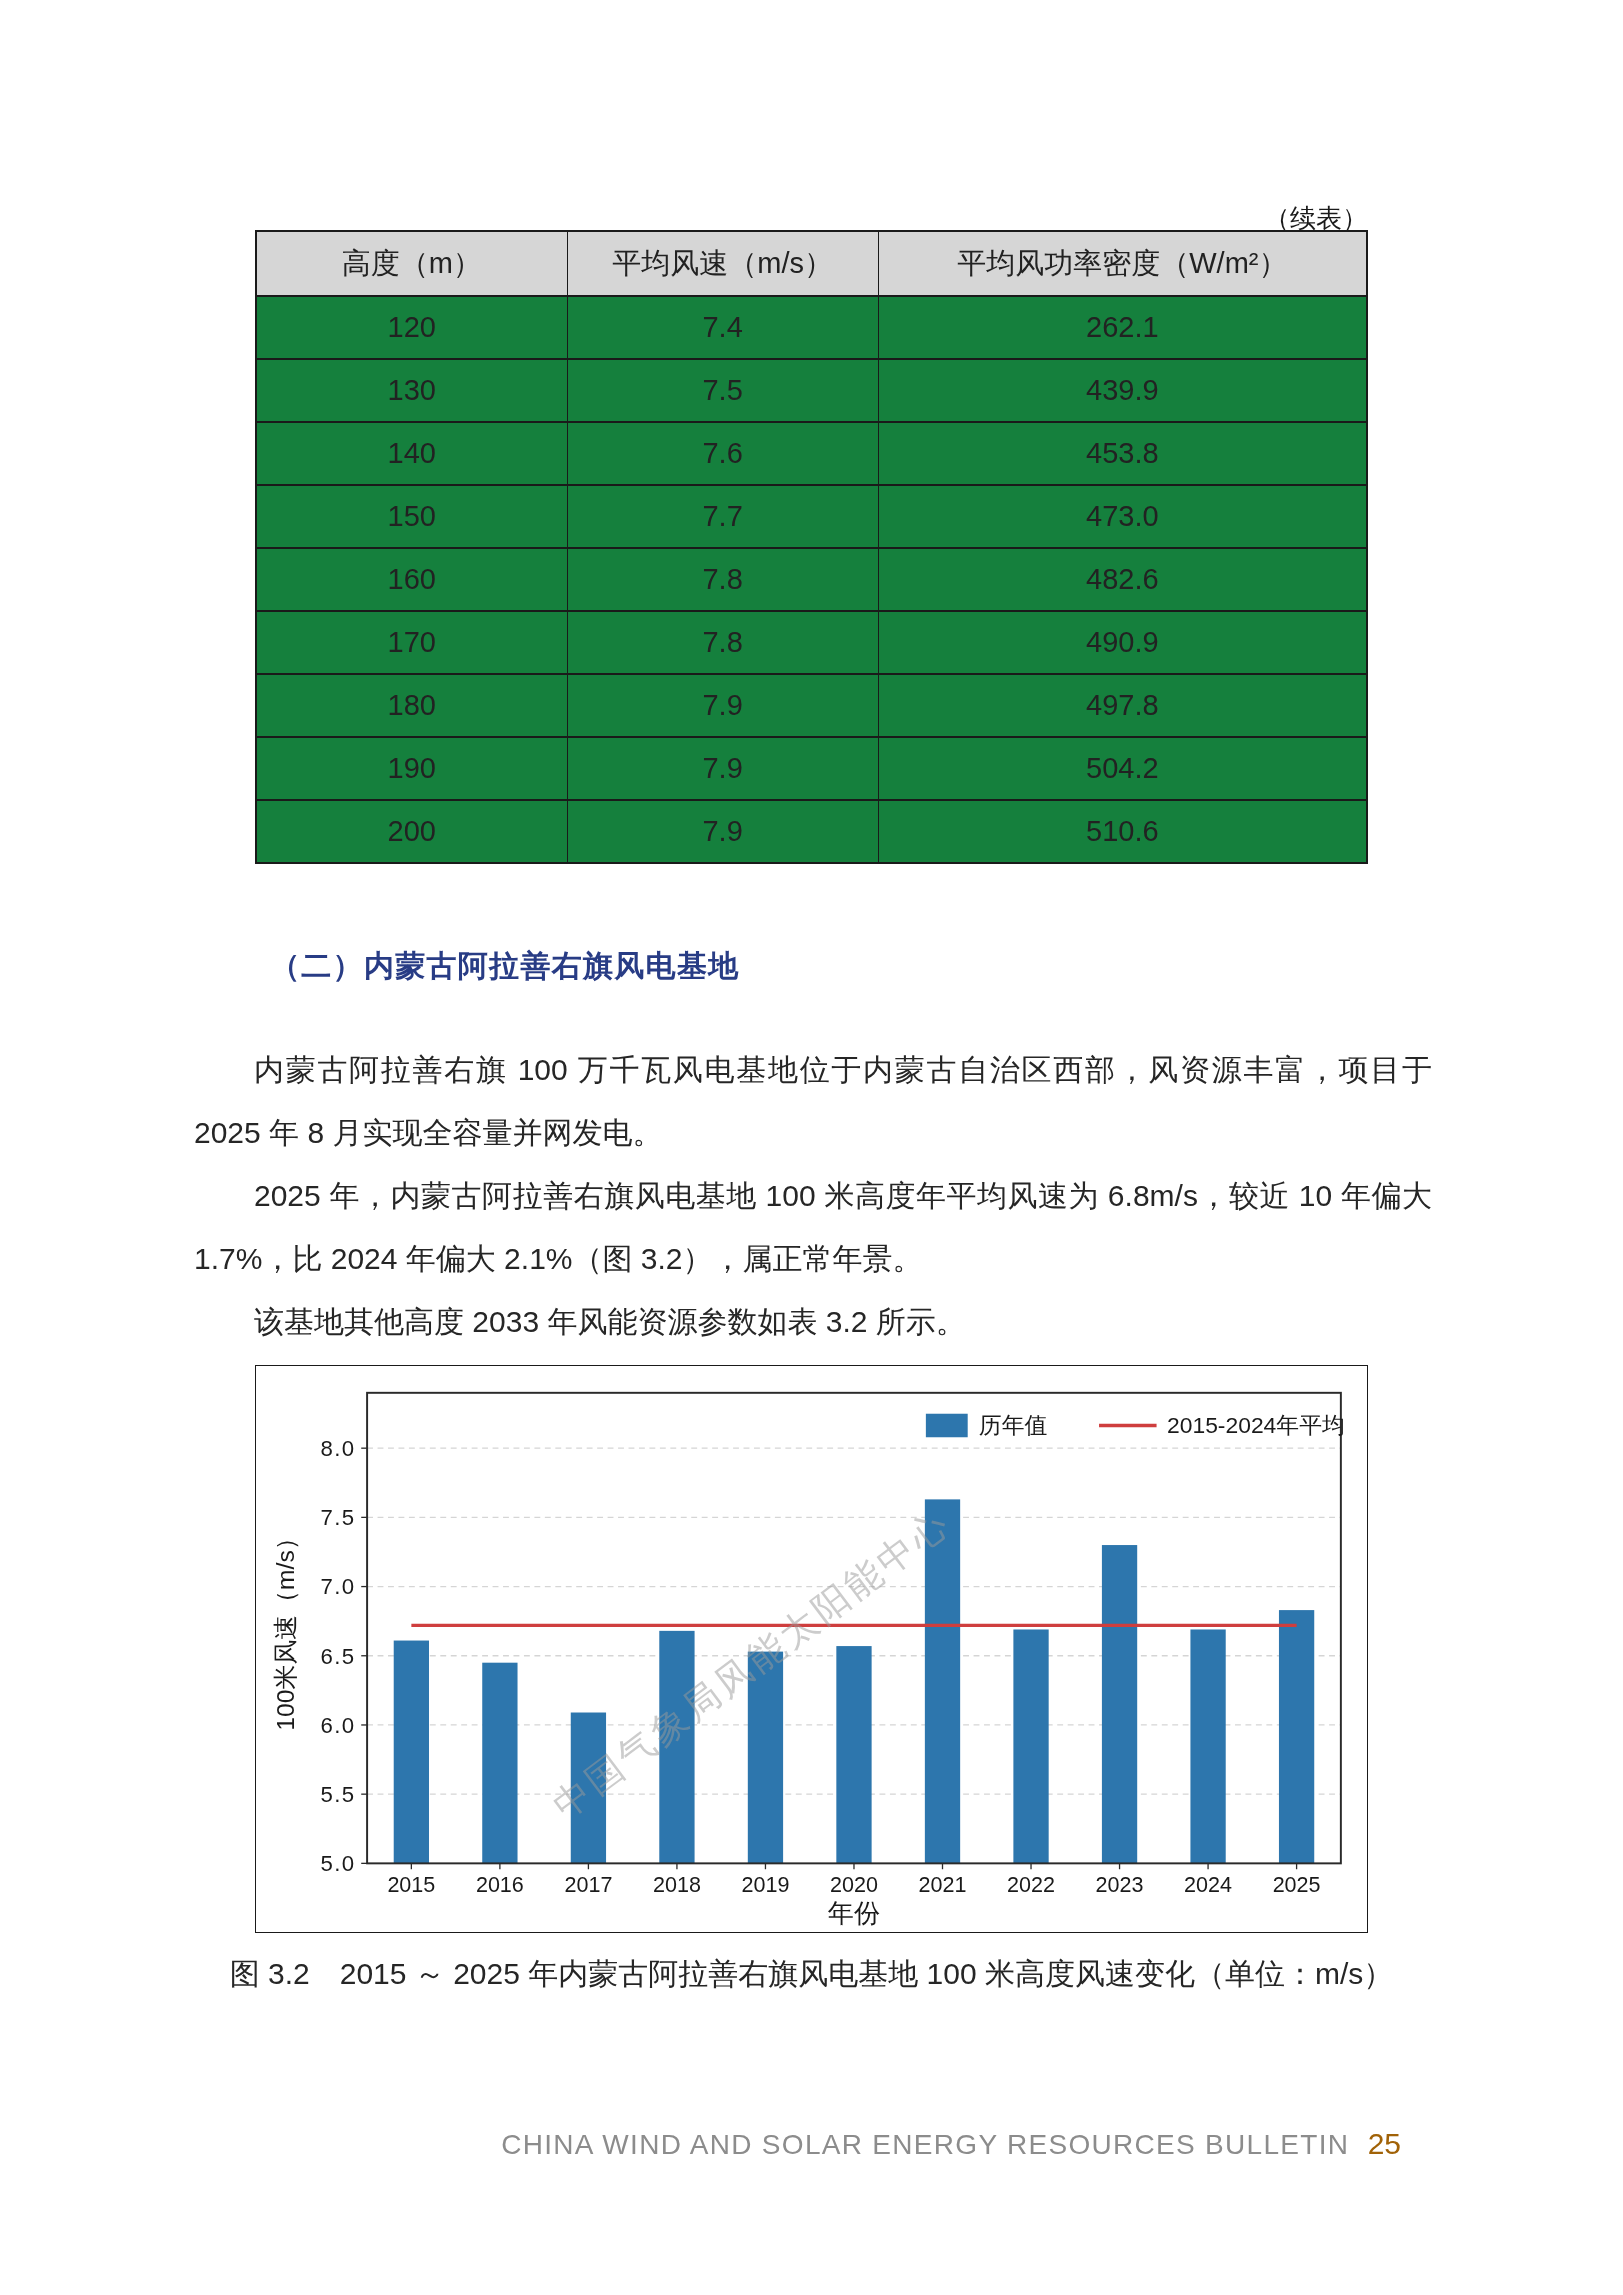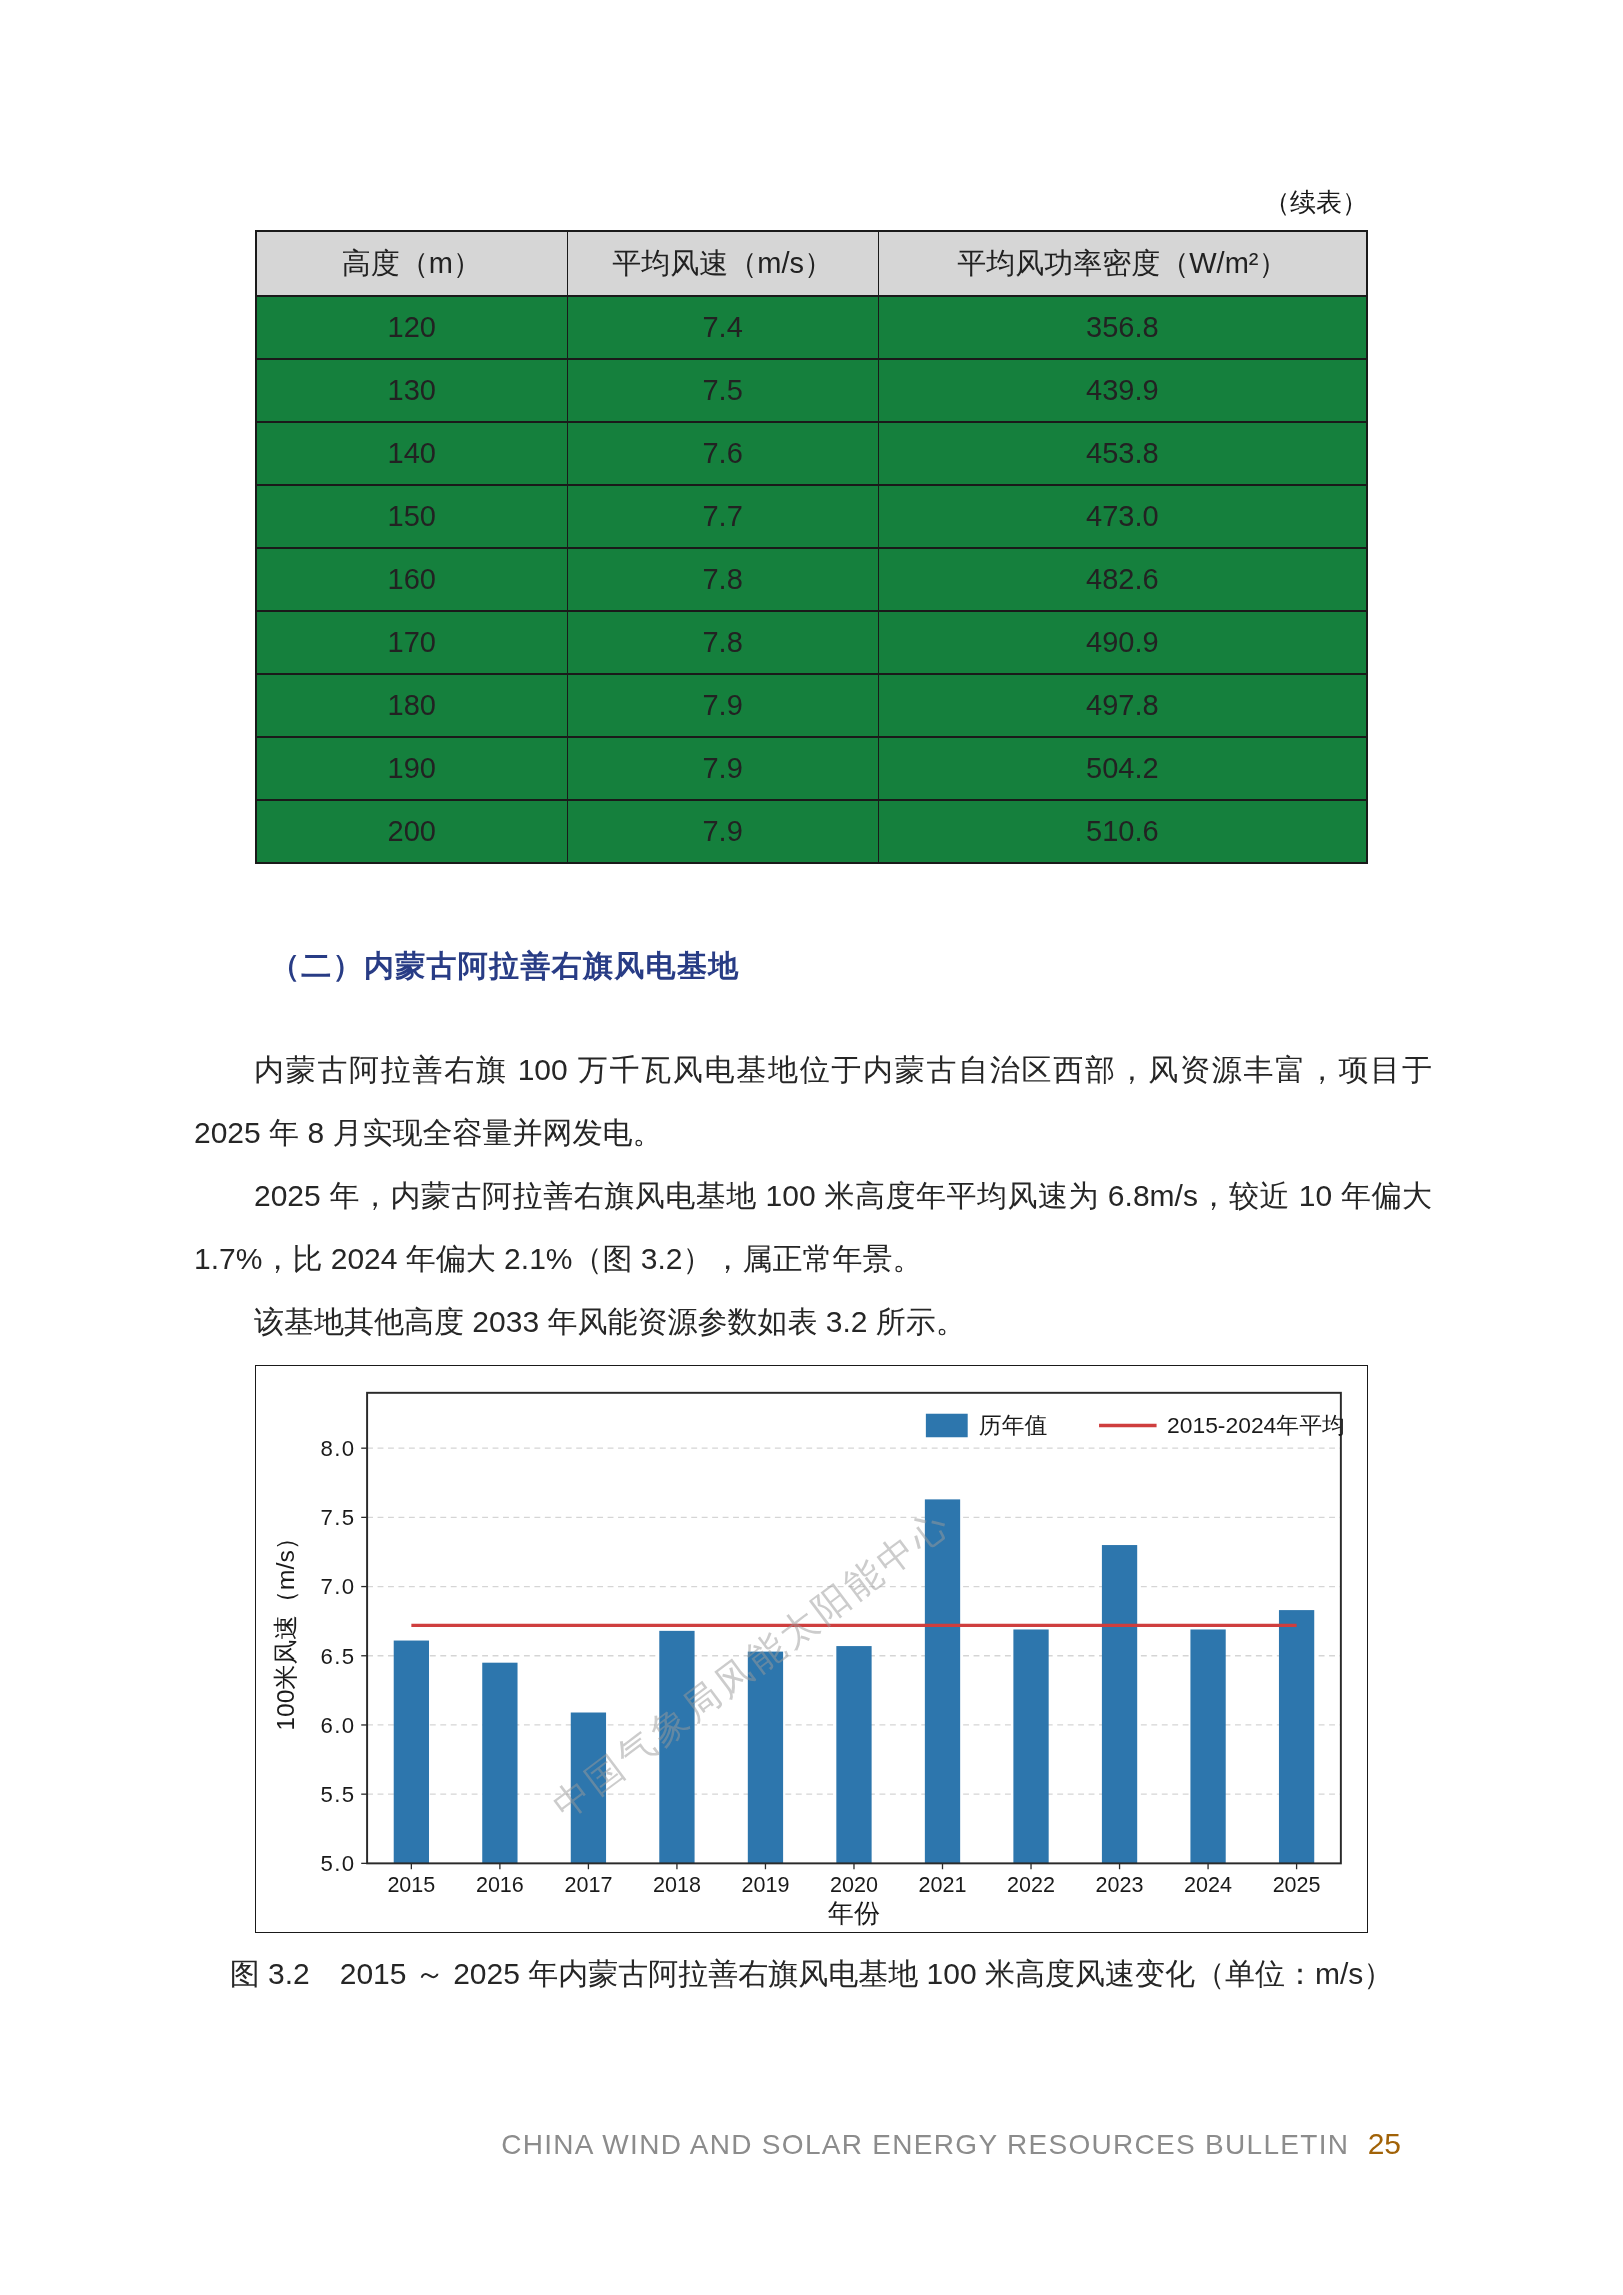--- a/index.html
+++ b/index.html
@@ -9,21 +9,21 @@
     height:2295px;
     background:#ffffff;
     font-family:"Liberation Sans","DejaVu Sans",sans-serif;
     color:#222222;
     overflow:hidden;
   }
 
   
   .cont-label{
     position:absolute;
-    left:255px; top:185px; width:1113px;
+    left:255px; top:201px; width:1113px;
     text-align:right;
     font-size:26px;
     color:#1a1a1a;
   }
 
   
   .data-table{
     position:absolute;
     left:255px; top:230px; width:1113px;
     border-collapse:collapse;
@@ -120,21 +120,21 @@
       <tr id="table-head-row">
           <th>高度（m）</th>
           <th>平均风速（m/s）</th>
           <th>平均风功率密度（W/m²）</th>
         </tr>
     </thead>
     <tbody id="table-body">
         <tr>
           <td>120</td>
           <td>7.4</td>
-          <td>356.8</td>
+          <td>262.1</td>
         </tr>
         <tr>
           <td>130</td>
           <td>7.5</td>
           <td>439.9</td>
         </tr>
         <tr>
           <td>140</td>
           <td>7.6</td>
           <td>453.8</td>

